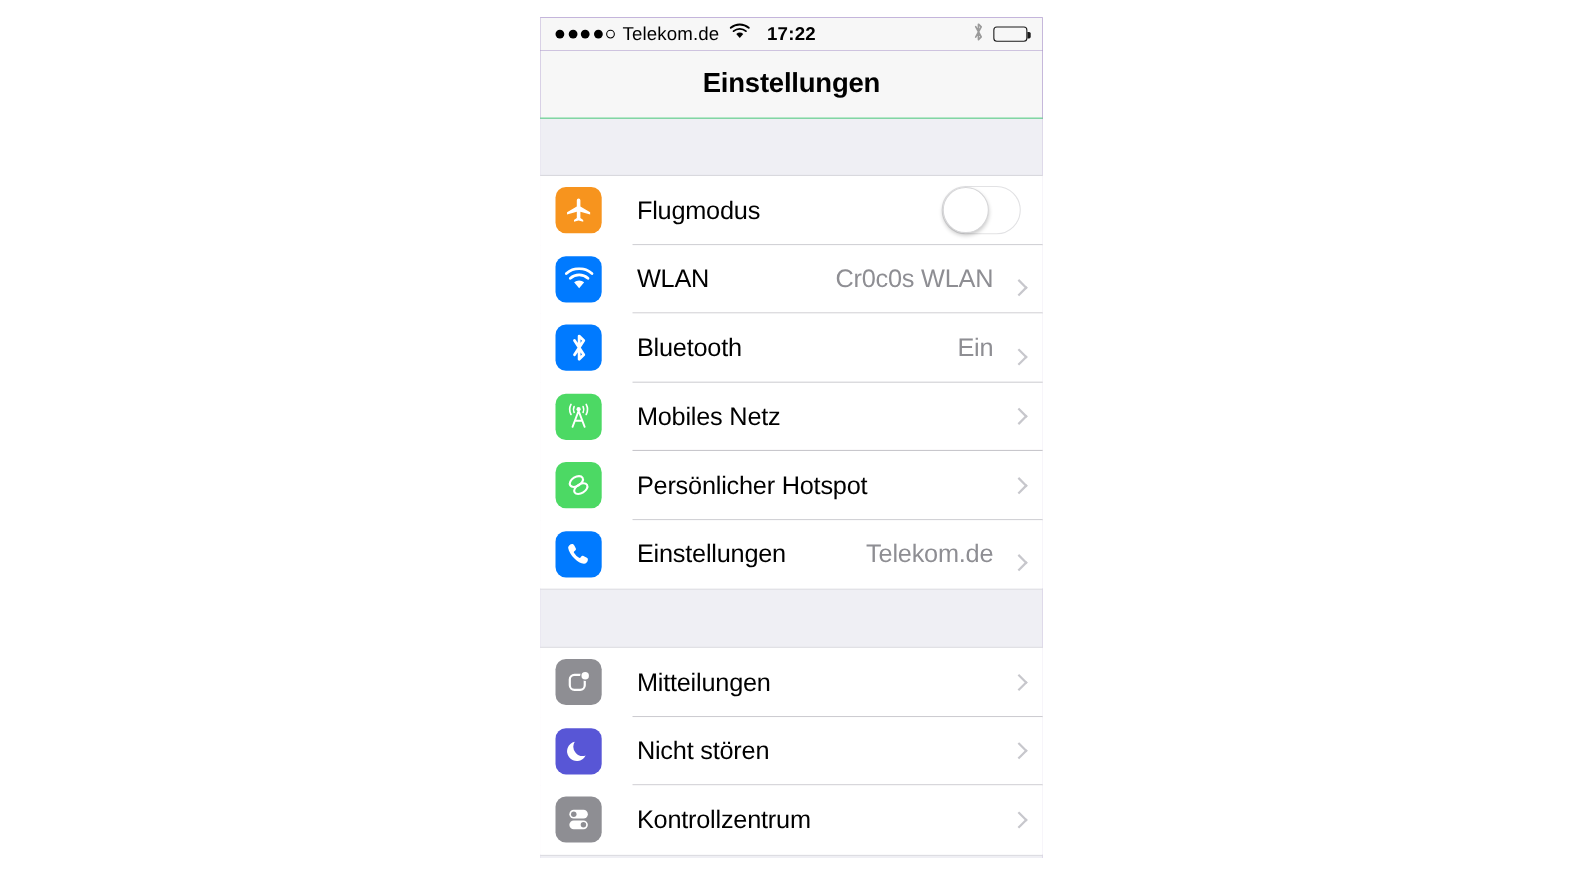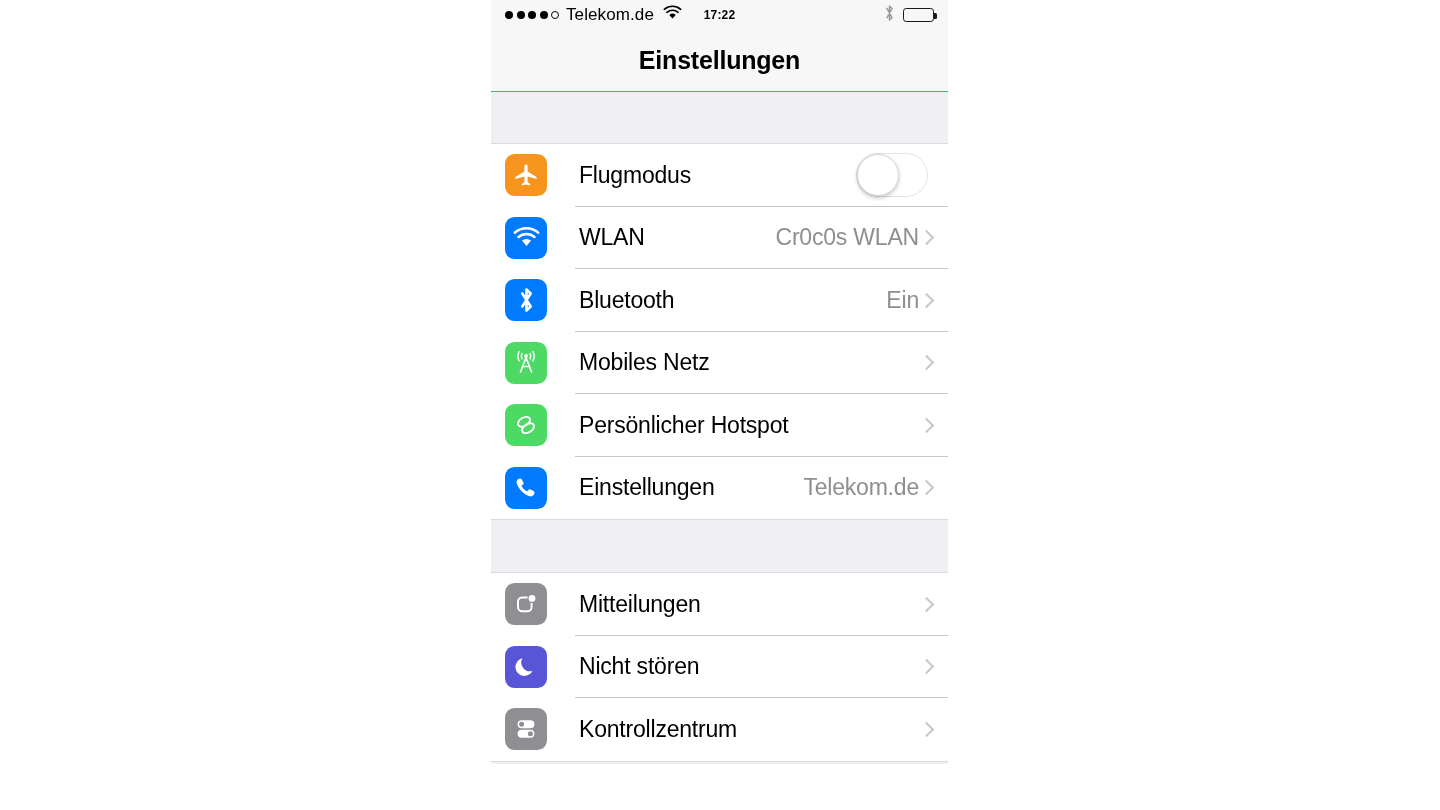--- a/index.html
+++ b/index.html
@@ -10,21 +10,21 @@
     overflow: hidden;
   }
   #stage {
     position: relative;
     width: 1440px; height: 810px;
     background: #ffffff;
   }
   
   #phone {
     position: absolute;
-    left: 491px; top: 0;
+    left: 491px; top: 16px;
     width: 457px; height: 764px;
     background: #4c1d95;
     overflow: hidden;
   }
 
   
   .statusbar {
     height: 30px;
     background: #f7f7f7;
     display: flex;
@@ -40,21 +40,21 @@
     width: 8px; height: 8px; border-radius: 50%;
     background: #000;
   }
   .dot.hollow { background: transparent; border: 1.3px solid #000; }
   .carrier { font-size: 17px; letter-spacing: .1px; }
   .wifi-sb { margin-left: 2px; }
   .sb-time {
     position: absolute;
     left: 0; right: 0;
     text-align: center;
-    font-size: 12px;
+    font-size: 17px;
     font-weight: bold;
     letter-spacing: .2px;
     pointer-events: none;
   }
   .sb-right {
     margin-left: auto;
     display: flex; align-items: center; gap: 8px;
   }
   .battery {
     width: 31px; height: 14px;
@@ -129,23 +129,23 @@
   .label {
     margin-left: 32px;
     font-size: 23px;
     color: #000;
     letter-spacing: -.2px;
     white-space: nowrap;
   }
   .row-right {
     margin-left: auto;
     display: flex;
-    align-items: center;
+    align-items: flex-end;
     padding-right: 14px;
-    gap: 2px;
+    gap: 18px;
   }
   .value {
     font-size: 23px;
     color: #8e8e93;
     letter-spacing: -.2px;
     white-space: nowrap;
   }
   .chevron {
     width: 11px; height: 11px;
     border-right: 2.6px solid #c7c7cc;

